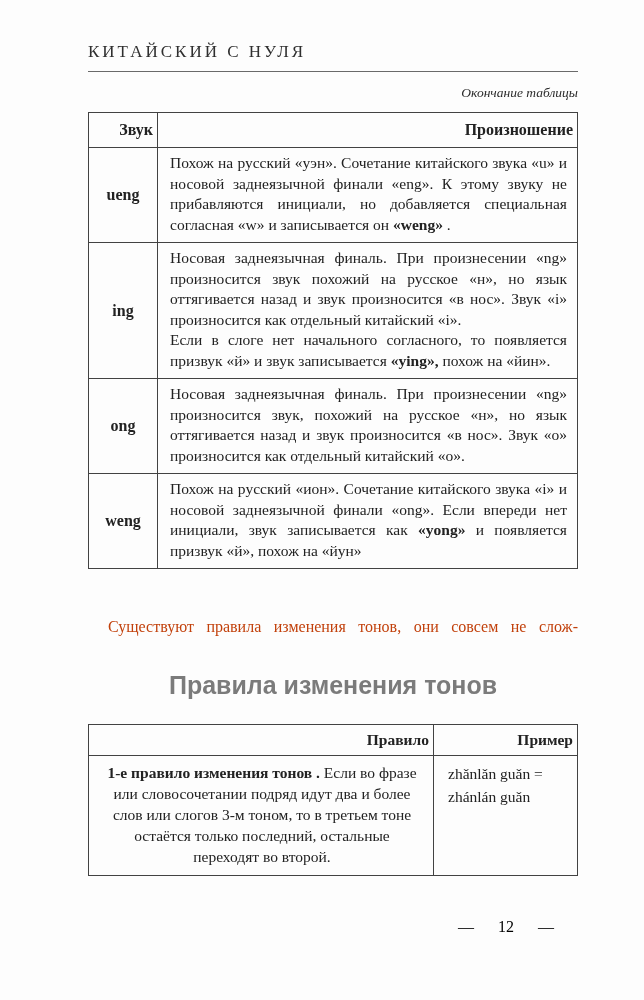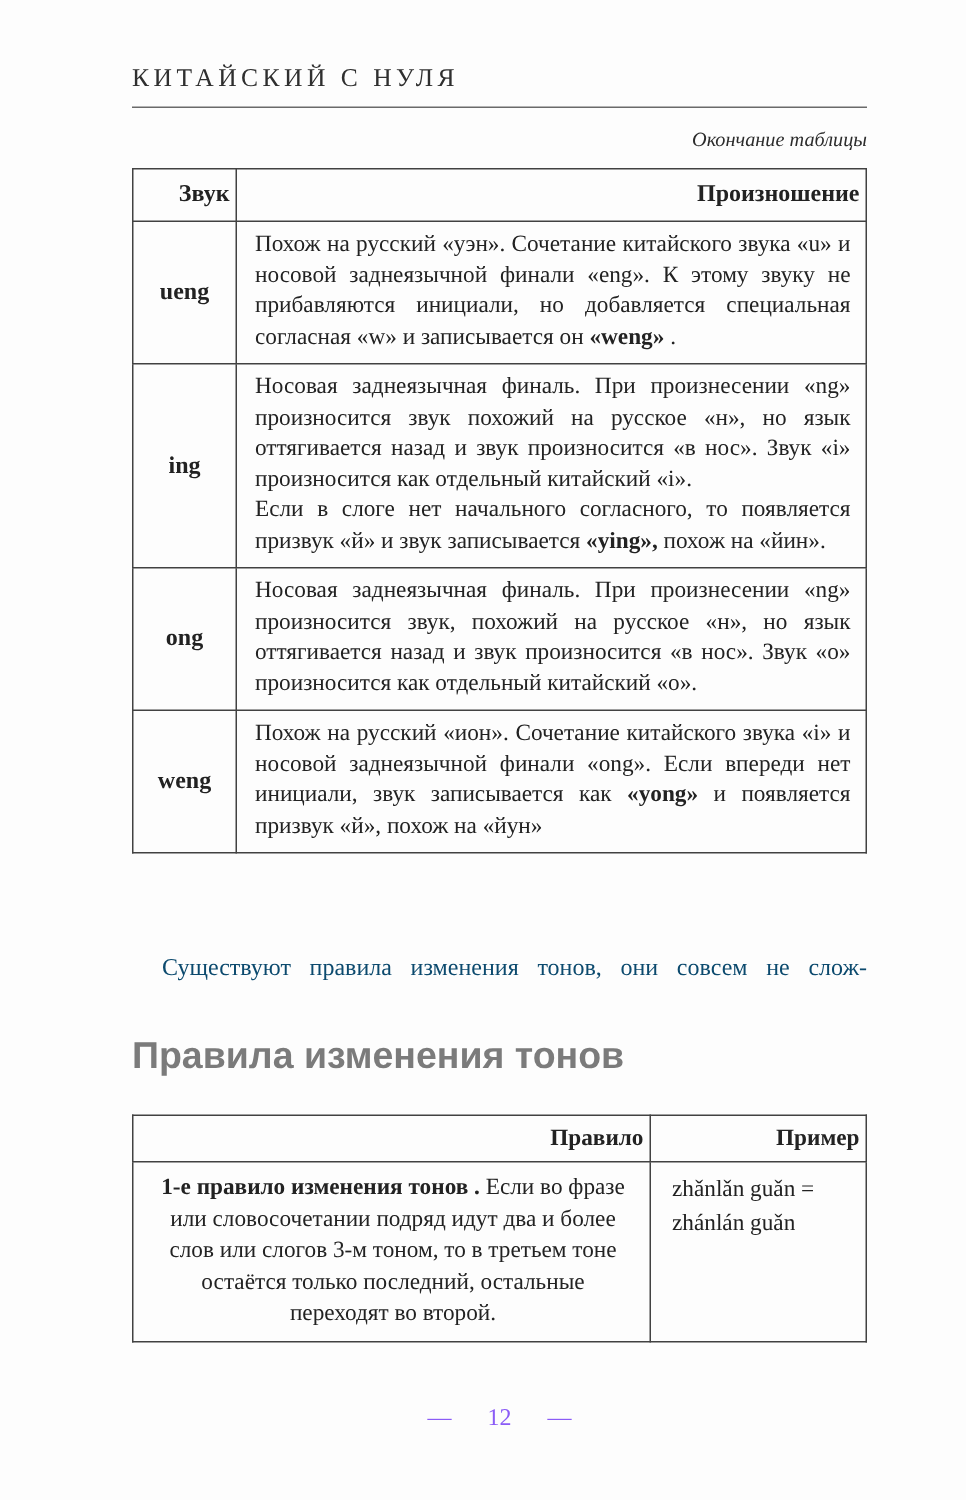--- a/index.html
+++ b/index.html
@@ -43,33 +43,33 @@
   .pron-cell {
     padding:5px 10px 7px 12px;
     font-size:15.5px;
     line-height:20.5px;
     text-align:justify;
     vertical-align:middle;
   }
   .b { font-weight:bold; }
 
   
-  .intro { margin-top:65px; font-size:16px; color:#0c4a6e; }
+  .intro { margin-top:46px; font-size:16px; color:#c2410c; }
   .intro-line1 {
     text-align:justify;
     text-indent:20px;
     line-height:24px; height:24px; overflow:hidden;
   }
   .intro-line1::after { content:""; display:inline-block; width:100%; }
   .intro-line2 { line-height:24px; }
 
   
   .section-heading {
     margin-top:32px;
-    text-align:left;
+    text-align:center;
     font-family:"Liberation Sans","DejaVu Sans",sans-serif;
     font-weight:bold;
     font-size:25px;
     color:#7b7b7b;
   }
 
   .rules-table { margin-top:24px; }
   .rules-table th { font-size:15.5px; padding:6px 4px; }
   .rule-cell {
     width:333px;
@@ -84,23 +84,23 @@
     font-size:15.5px;
     line-height:23px;
     text-align:left;
     vertical-align:top;
     font-family:Liberation Serif, serif;
   }
 
   
   .footer {
     margin-top:42px;
-    text-align:center;
+    text-align:right;
     font-size:16px;
-    color:#8b5cf6;
+    color:#000000;
   }
   .footer span { display:inline-block; }
   .footer .dash { margin:0 24px; }
 </style>
 </head>
 <body>
 
 <div class="page">
 
   <div class="book-header">КИТАЙСКИЙ С НУЛЯ</div>

